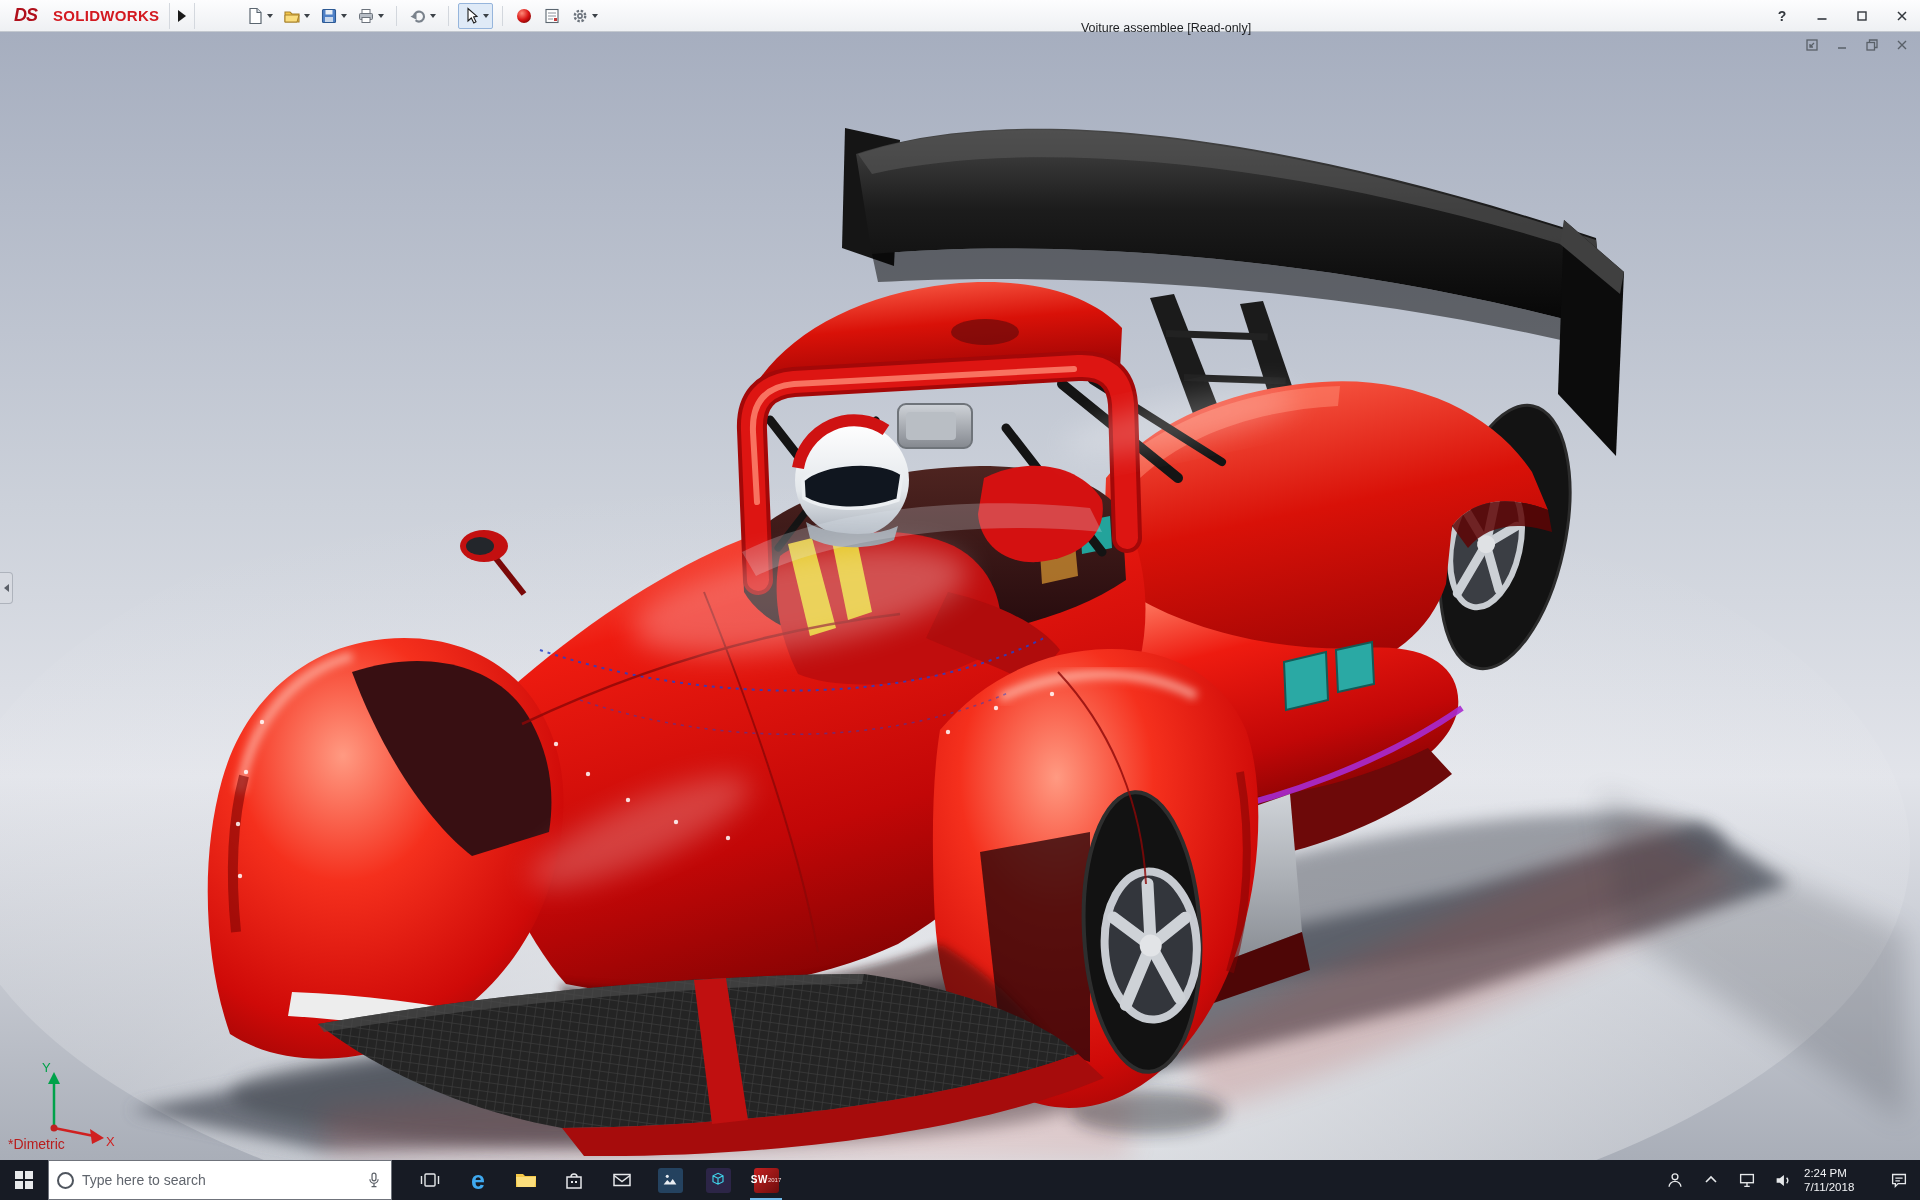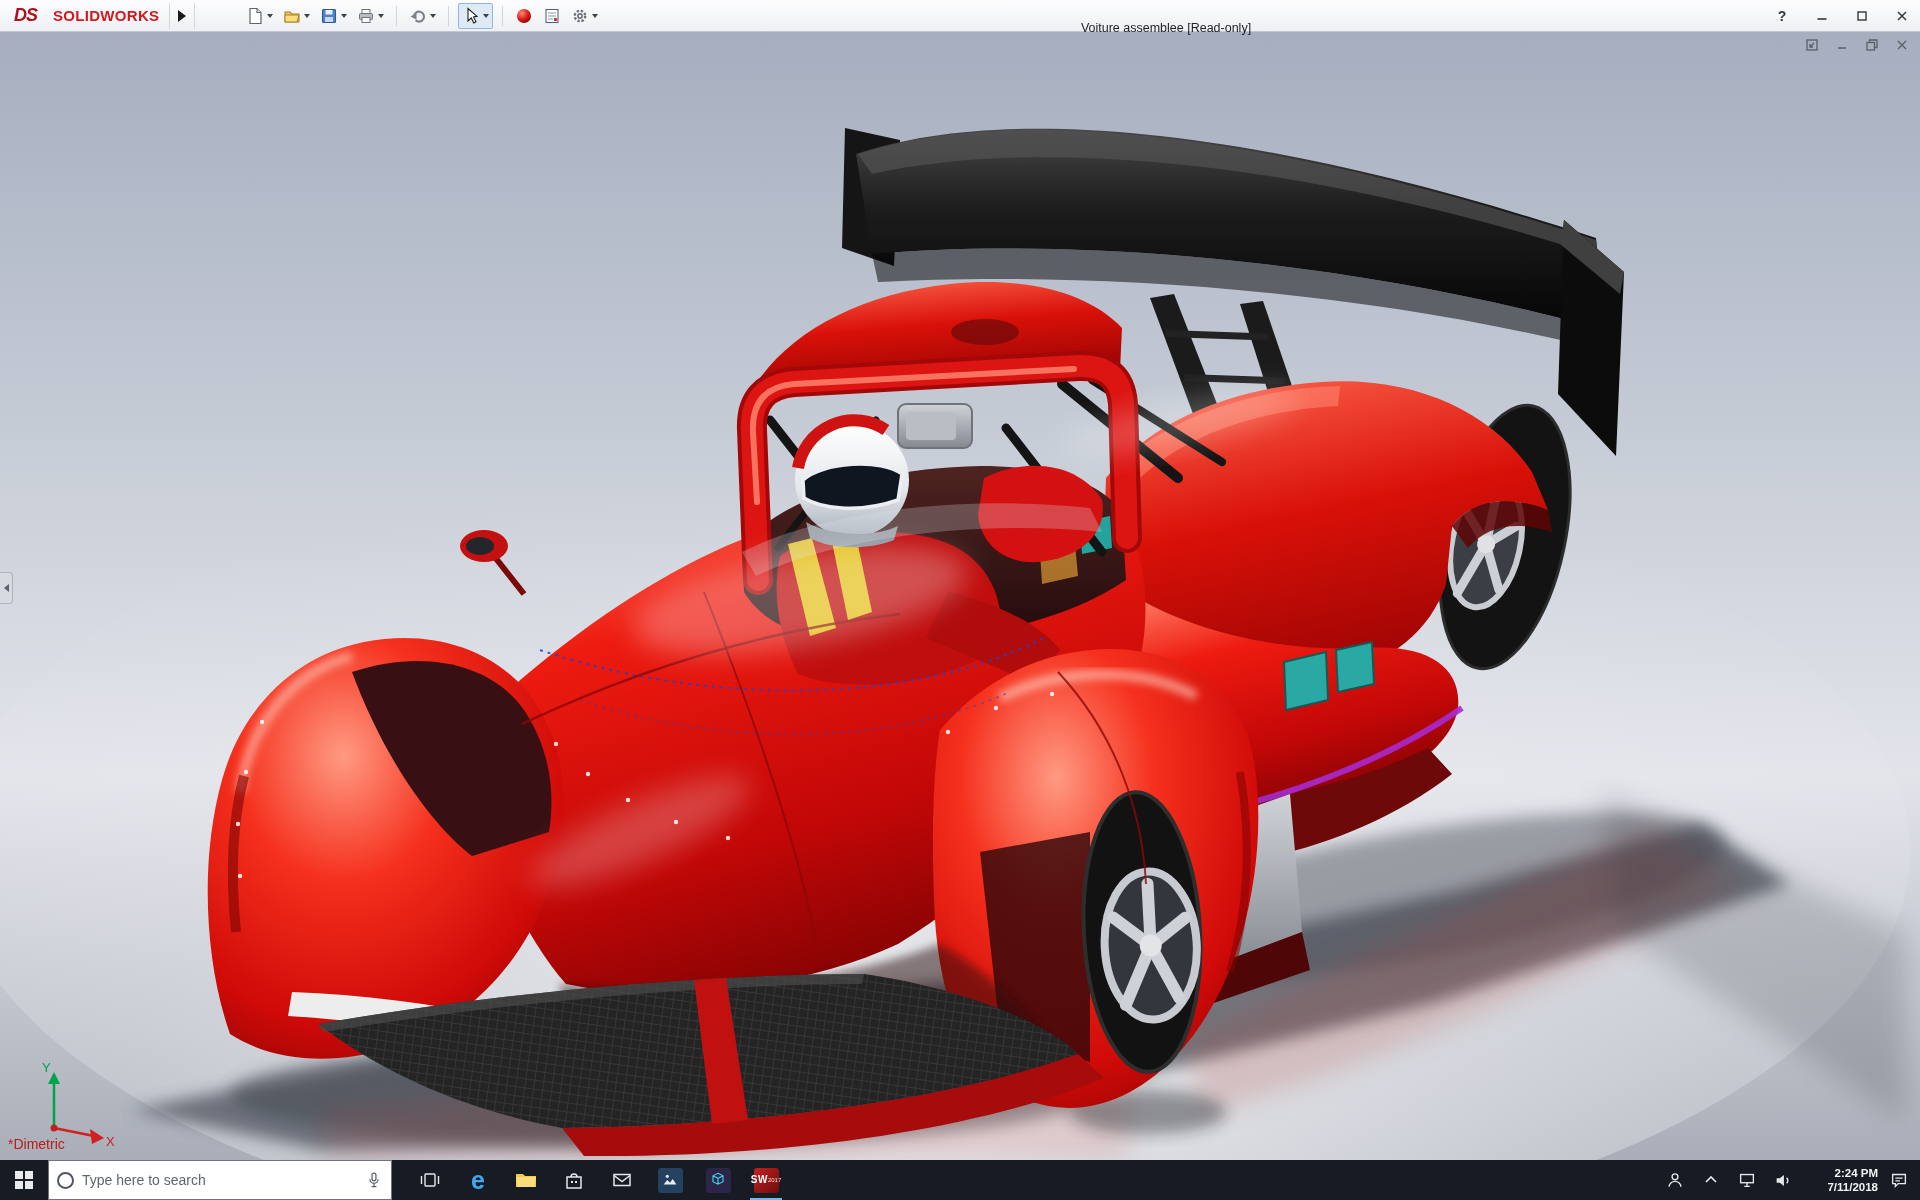--- a/index.html
+++ b/index.html
@@ -52,21 +52,21 @@
   .titem.active::after{content:"";position:absolute;left:8px;right:8px;bottom:0;height:2px;background:#6fb8e8;}
   .edge-glyph{font-size:25px;font-weight:bold;color:#3fa9ef;line-height:1;}
   .tile{width:25px;height:25px;border-radius:3px;display:flex;align-items:center;justify-content:center;}
   .tile.photos{background:#24425f;}
   .tile.mrv{background:#2c2547;}
   .tile.sw{background:linear-gradient(135deg,#c42020,#6e0d0d);flex-direction:row;line-height:1;}
   .tile.sw .sw-letters{color:#fff;font-size:10px;font-weight:bold;letter-spacing:.5px;}
   .tile.sw .sw-year{color:#f4d9d9;font-size:6px;}
   .tb-tray{margin-left:auto;display:flex;align-items:center;gap:2px;padding-right:4px;}
   .tray-ic{width:34px;height:40px;display:flex;align-items:center;justify-content:center;cursor:pointer;}
-  .tb-clock{width:78px;text-align:right;color:#f2f3f5;font-size:11.5px;line-height:14px;cursor:pointer;padding:0 2px;font-weight:bold;}
+  .tb-clock{width:78px;text-align:left;color:#f2f3f5;font-size:11.5px;line-height:14px;cursor:pointer;padding:0 2px;}
 </style>
 </head>
 <body>
 
 <div class="screen">
 
   <div class="titlebar">
     <div class="brand">
       <span class="ds">DS</span>
         <span class="solid">SOLID</span>

